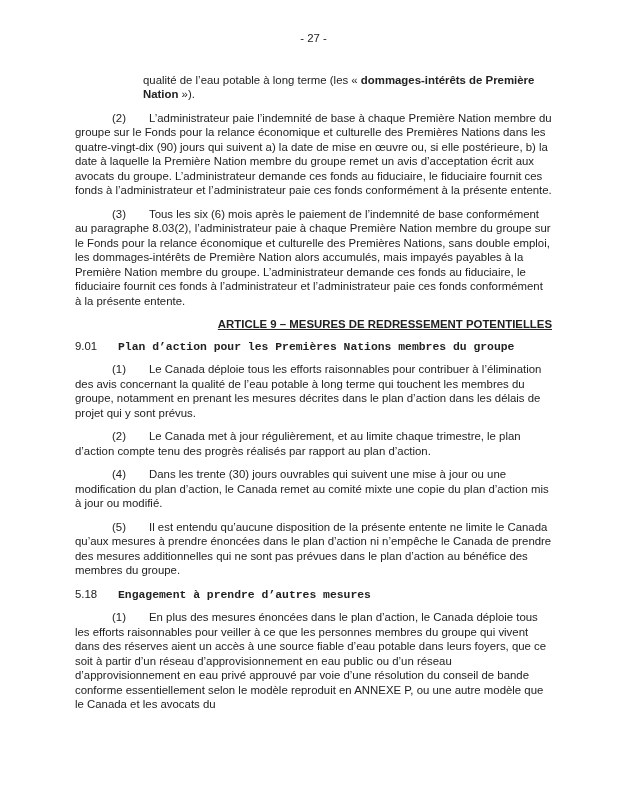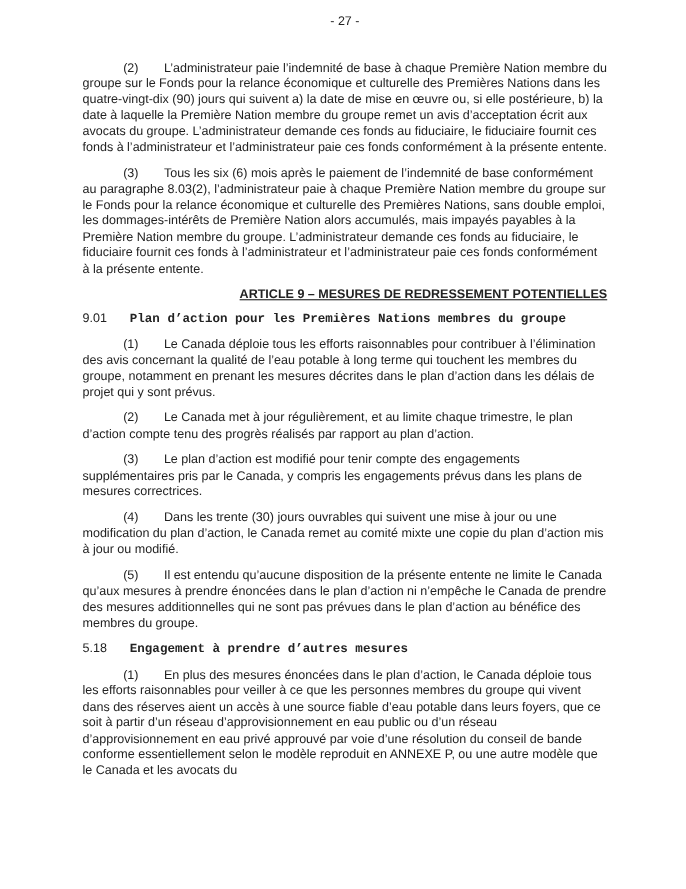--- a/index.html
+++ b/index.html
@@ -14,21 +14,21 @@
     box-sizing: border-box;
     background: #ffffff;
     font-family: "Liberation Sans", "DejaVu Sans", sans-serif;
     font-size: 11.4px;
     line-height: 14.5px;
     color: #222222;
     overflow: hidden;
   }
   .content {
     box-sizing: border-box;
-    padding: 13px 72px 0 75px;
+    padding: 31px 72px 0 75px;
     width: 100%;
     height: 100%;
   }
   .page-number {
     text-align: center;
     margin: 0 0 27px 0;
   }
   p {
     margin: 0 0 9px 0;
     text-align: left;
@@ -58,34 +58,34 @@
   .sectitle { font-weight: bold; font-family: Liberation Mono, monospace; }
 </style>
 </head>
 <body>
 
 <div class="page">
   <div class="content">
 
     <div class="page-number">- 27 -</div>
 
+    <p class="intro"><span>qualité de l’eau potable à long terme (les « </span><span class="b">dommages-intérêts de Première Nation</span><span> »).</span></p>
 
     <p class="para"><span class="pnum">(2)</span><span>L’administrateur paie l’indemnité de base à chaque Première Nation membre du groupe sur le Fonds pour la relance économique et culturelle des Premières Nations dans les quatre-vingt-dix (90) jours qui suivent a) la date de mise en œuvre ou, si elle postérieure, b) la date à laquelle la Première Nation membre du groupe remet un avis d’acceptation écrit aux avocats du groupe. L’administrateur demande ces fonds au fiduciaire, le fiduciaire fournit ces fonds à l’administrateur et l’administrateur paie ces fonds conformément à la présente entente.</span></p>
 
     <p class="para"><span class="pnum">(3)</span><span>Tous les six (6) mois après le paiement de l’indemnité de base conformément au paragraphe 8.03(2), l’administrateur paie à chaque Première Nation membre du groupe sur le Fonds pour la relance économique et culturelle des Premières Nations, sans double emploi, les dommages-intérêts de Première Nation alors accumulés, mais impayés payables à la Première Nation membre du groupe. L’administrateur demande ces fonds au fiduciaire, le fiduciaire fournit ces fonds à l’administrateur et l’administrateur paie ces fonds conformément à la présente entente.</span></p>
 
     <p class="article-heading">ARTICLE 9 – MESURES DE REDRESSEMENT POTENTIELLES</p>
 
     <p class="section-heading"><span class="secnum">9.01</span><span class="sectitle">Plan d’action pour les Premières Nations membres du groupe</span></p>
 
     <p class="para"><span class="pnum">(1)</span><span>Le Canada déploie tous les efforts raisonnables pour contribuer à l’élimination des avis concernant la qualité de l’eau potable à long terme qui touchent les membres du groupe, notamment en prenant les mesures décrites dans le plan d’action dans les délais de projet qui y sont prévus.</span></p>
 
     <p class="para"><span class="pnum">(2)</span><span>Le Canada met à jour régulièrement, et au limite chaque trimestre, le plan d’action compte tenu des progrès réalisés par rapport au plan d’action.</span></p>
 
-    <p class="para"><span class="pnum">(3)</span><span>Le plan d’action est modifié pour tenir compte des engagements supplémentaires pris par le Canada, y compris les engagements prévus dans les plans de mesures correctrices.</span></p>
 
     <p class="para"><span class="pnum">(4)</span><span>Dans les trente (30) jours ouvrables qui suivent une mise à jour ou une modification du plan d’action, le Canada remet au comité mixte une copie du plan d’action mis à jour ou modifié.</span></p>
 
     <p class="para"><span class="pnum">(5)</span><span>Il est entendu qu’aucune disposition de la présente entente ne limite le Canada qu’aux mesures à prendre énoncées dans le plan d’action ni n’empêche le Canada de prendre des mesures additionnelles qui ne sont pas prévues dans le plan d’action au bénéfice des membres du groupe.</span></p>
 
     <p class="section-heading"><span class="secnum">5.18</span><span class="sectitle">Engagement à prendre d’autres mesures</span></p>
 
     <p class="para"><span class="pnum">(1)</span><span>En plus des mesures énoncées dans le plan d’action, le Canada déploie tous les efforts raisonnables pour veiller à ce que les personnes membres du groupe qui vivent dans des réserves aient un accès à une source fiable d’eau potable dans leurs foyers, que ce soit à partir d’un réseau d’approvisionnement en eau public ou d’un réseau d’approvisionnement en eau privé approuvé par voie d’une résolution du conseil de bande conforme essentiellement selon le modèle reproduit en ANNEXE P, ou une autre modèle que le Canada et les avocats du</span></p>
 
   </div>

